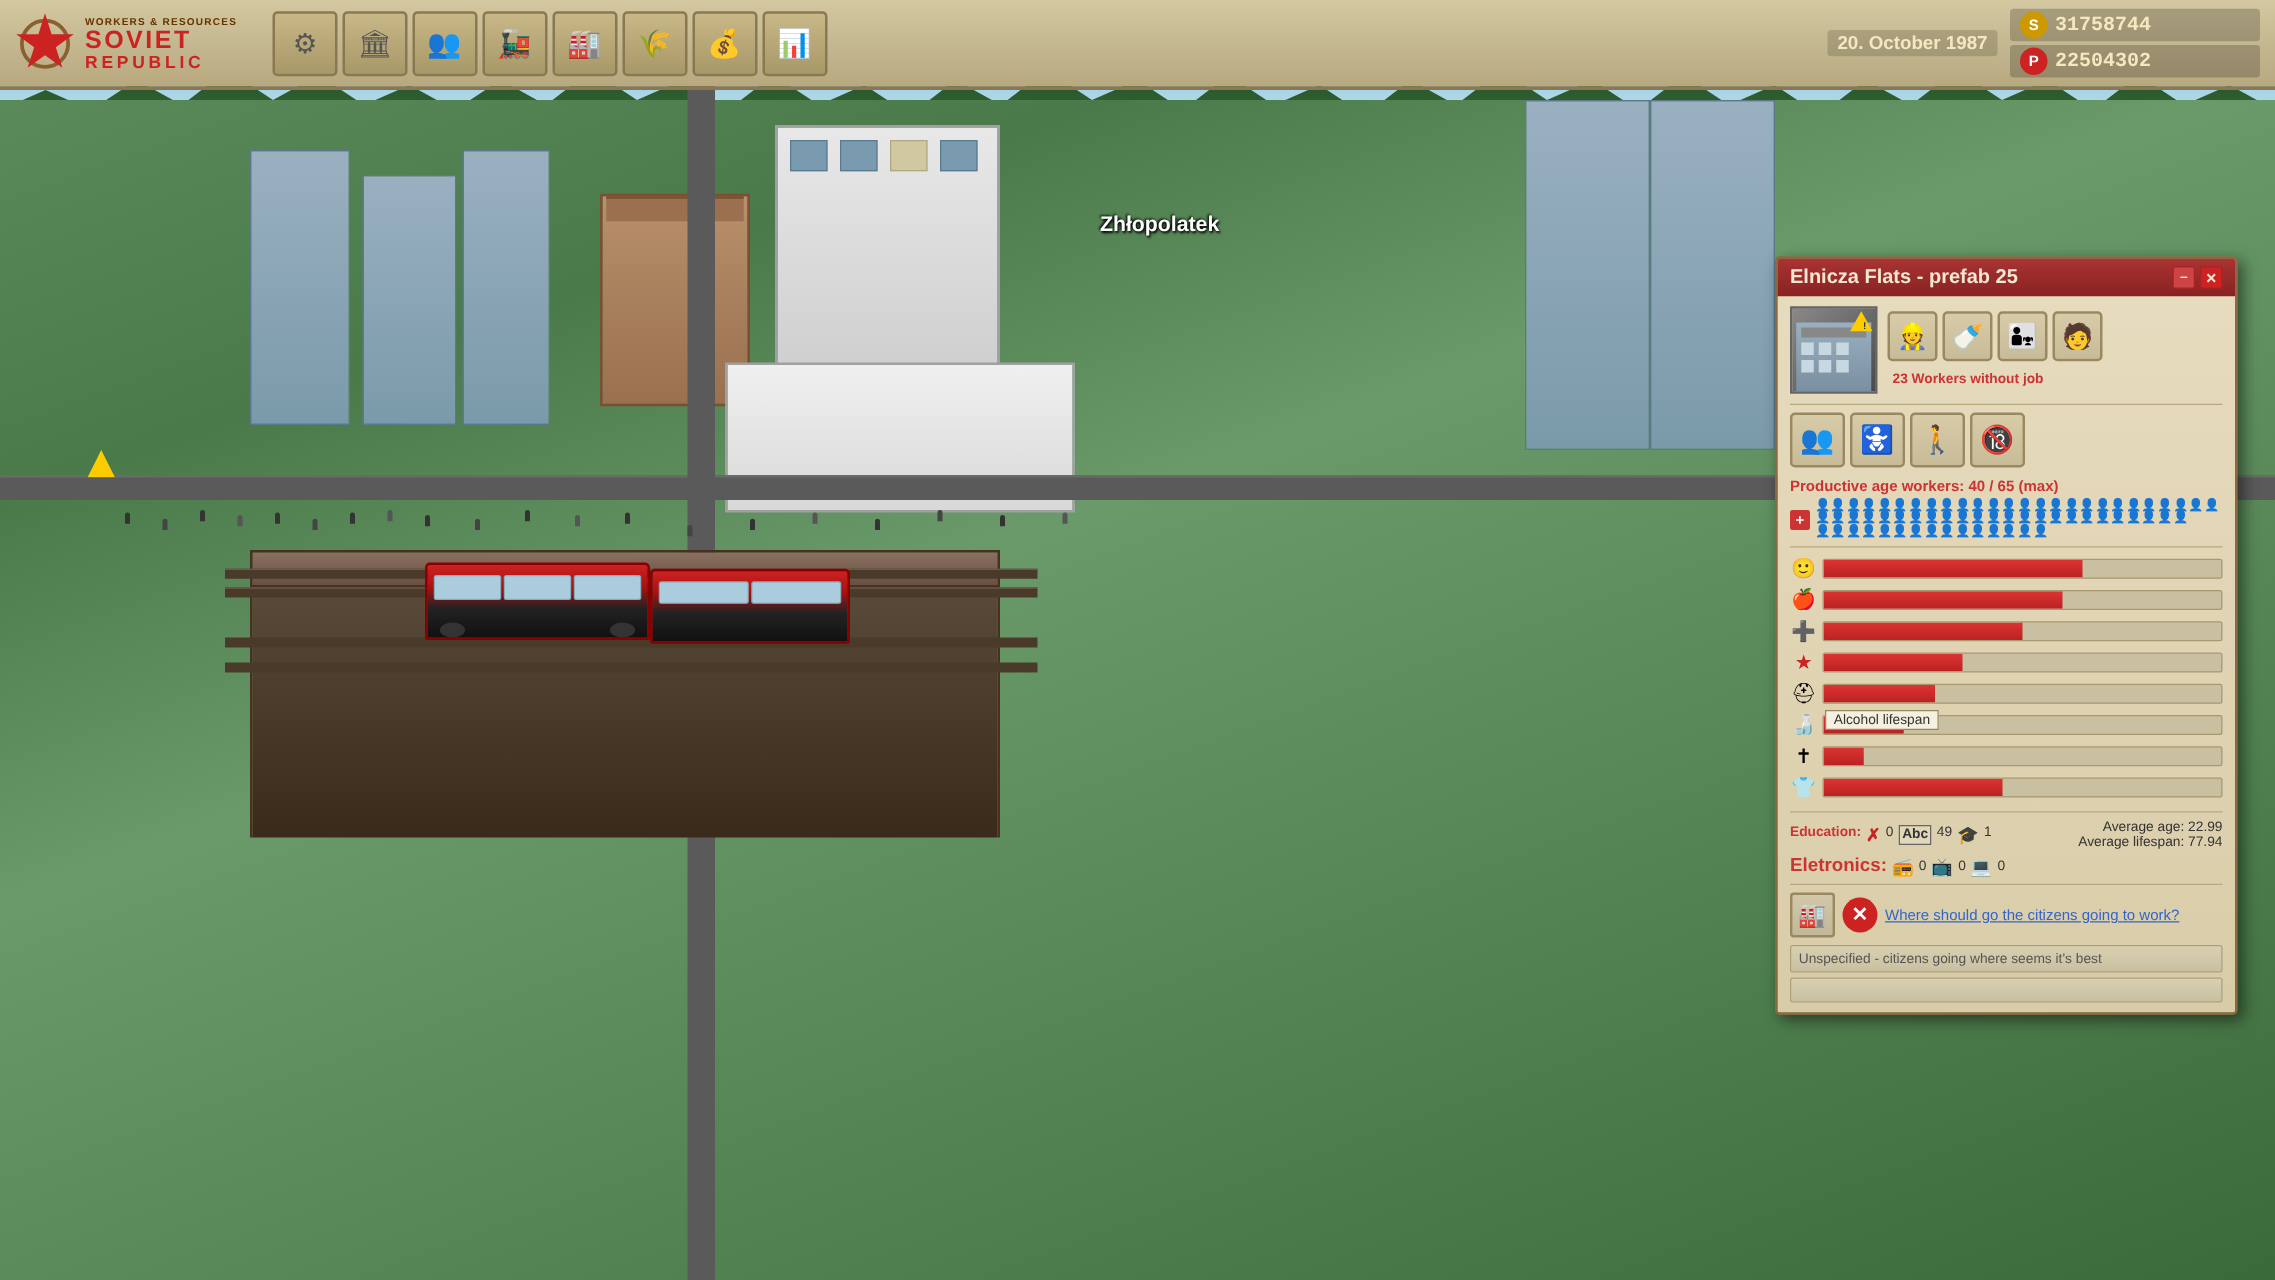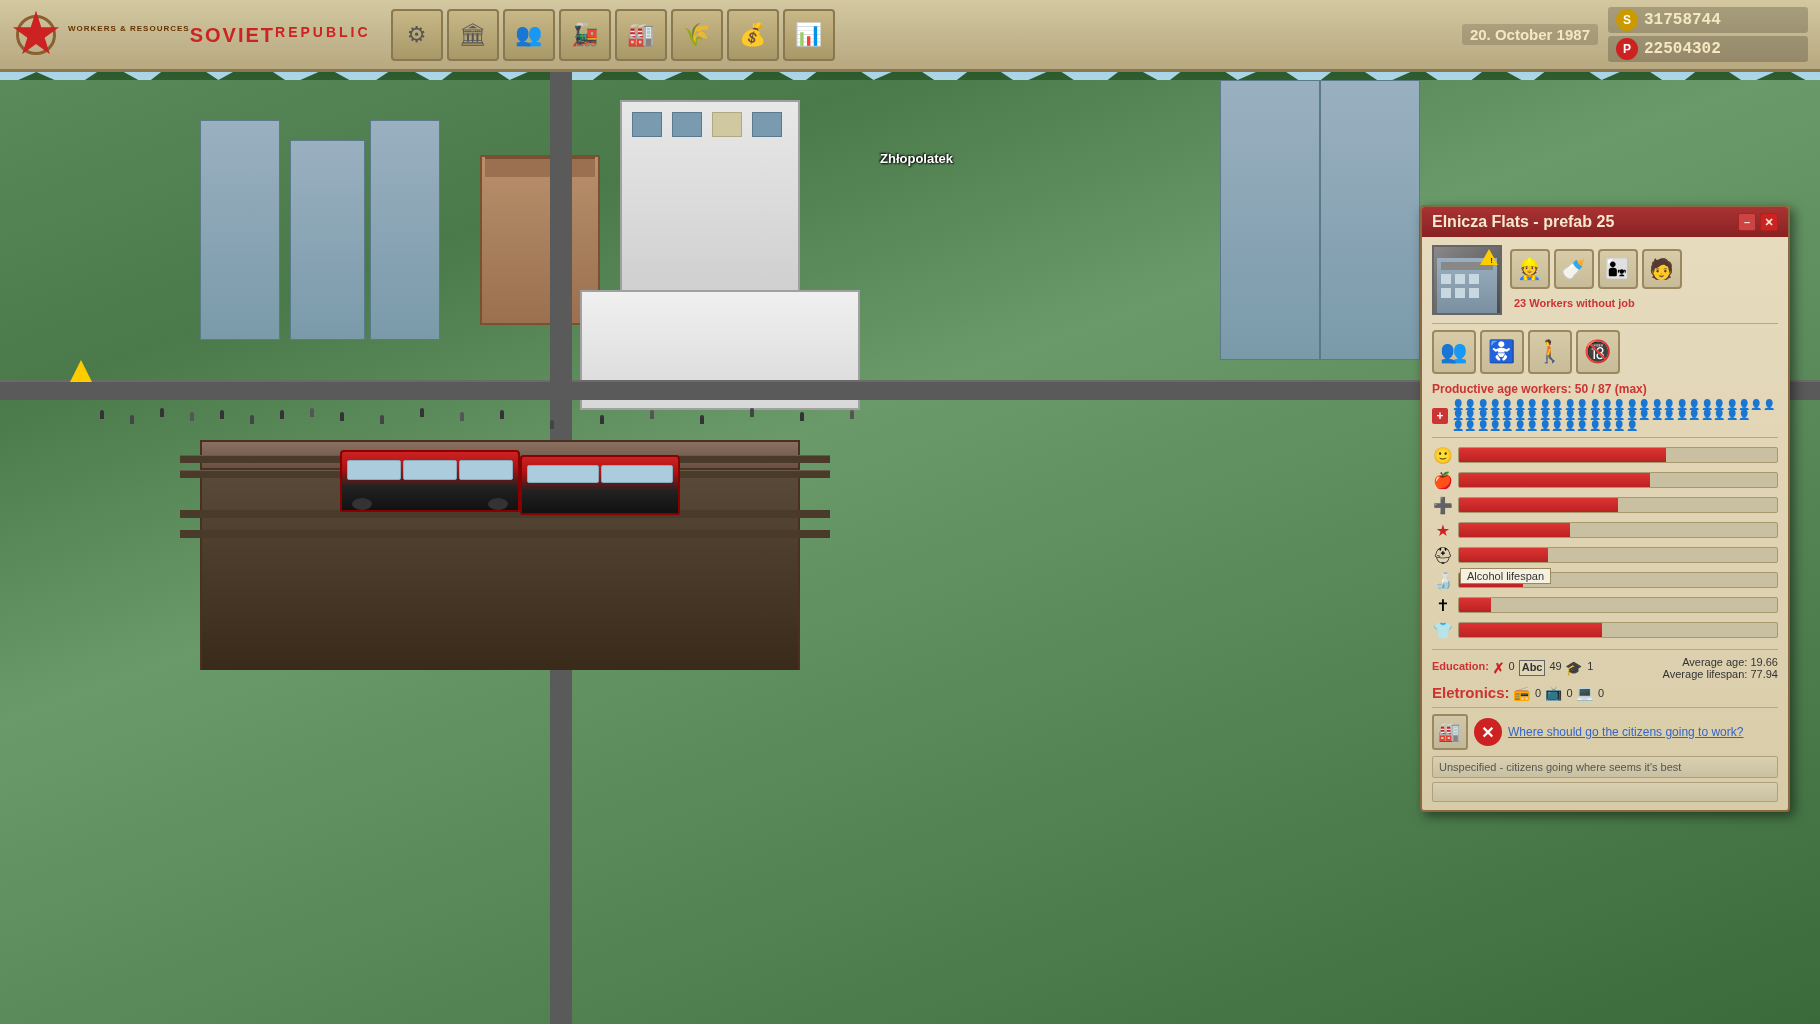--- a/index.html
+++ b/index.html
@@ -60,21 +60,21 @@
 
     #logo-area {
       display: flex;
       align-items: center;
       padding: 4px 12px;
       min-width: 210px;
     }
 
     .logo-text {
       display: flex;
-      flex-direction: row;
+      flex-direction: column;
       line-height: 1;
     }
     .logo-text .workers {
       font-size: 8px;
       color: #663300;
       font-weight: bold;
       letter-spacing: 1px;
       text-transform: uppercase;
     }
     .logo-text .soviet {
@@ -400,24 +400,24 @@
     .empty-bar {
       height: 20px;
       background: linear-gradient(180deg, #d8d0b0 0%, #c8c0a0 100%);
       border: 1px solid #b0a080;
       border-radius: 2px;
     }
 
     
     .location-label {
       position: absolute;
-      top: 151px;
+      top: 170px;
       left: 880px;
       color: white;
-      font-size: 13px;
+      font-size: 17px;
       font-weight: bold;
       text-shadow: 1px 1px 2px #000, -1px -1px 2px #000;
       z-index: 50;
     }
 
     
     ::-webkit-scrollbar { width: 6px; }
     ::-webkit-scrollbar-track { background: #c8c0a0; }
     ::-webkit-scrollbar-thumb { background: #8a7850; }
   </style>
@@ -595,21 +595,21 @@
     <div class="age-icons-row">
       <div class="age-icon">👥</div>
       <div class="age-icon">🚼</div>
       <div class="age-icon">🚶</div>
       <div class="age-icon">🔞</div>
     </div>
 
     <div class="workers-label">
       <span>Productive age workers:</span>
       <span style="color:#333;"> </span>
-      <span>50 / 87 (max)</span>
+      <span>40 / 65 (max)</span>
     </div>
     <div class="workers-bar-row">
       <div class="plus-btn">+</div>
 
       <div style="display:flex;gap:1px;flex-wrap:wrap;flex:1;">
 
         <div style="display:flex;gap:1px;flex-wrap:wrap;">
 
           <span style="font-size:10px;color:#cc3333;line-height:1;">👤👤👤👤👤👤👤👤👤👤👤👤👤👤👤👤👤👤👤👤👤👤👤👤👤👤👤👤👤👤👤👤👤👤👤👤👤👤👤👤👤👤👤👤👤👤👤👤👤👤</span>
           <span style="font-size:10px;color:#c0b890;line-height:1;">👤👤👤👤👤👤👤👤👤👤👤👤👤👤👤</span>
@@ -690,21 +690,21 @@
         <span style="font-size:11px;color:#333;">0</span>
 
         <span style="font-size:11px;font-weight:bold;color:#333;border:1px solid #666;padding:0 2px;background:#e0d8b8;">Abc</span>
         <span style="font-size:11px;color:#333;">49</span>
 
         <span style="font-size:14px;">🎓</span>
         <span style="font-size:11px;color:#333;">1</span>
       </div>
 
       <div style="margin-left:auto;text-align:right;">
-        <div style="font-size:11px;color:#333;">Average age: 19.66</div>
+        <div style="font-size:11px;color:#333;">Average age: 22.99</div>
         <div style="font-size:11px;color:#333;">Average lifespan: 77.94</div>
       </div>
     </div>
 
     <div style="display:flex;align-items:center;gap:4px;margin-bottom:6px;">
       <span style="font-size:15px;font-weight:bold;color:#cc3333;">Eletronics:</span>
       <span style="font-size:14px;">📻</span>
       <span style="font-size:11px;color:#333;">0</span>
       <span style="font-size:14px;">📺</span>
       <span style="font-size:11px;color:#333;">0</span>

